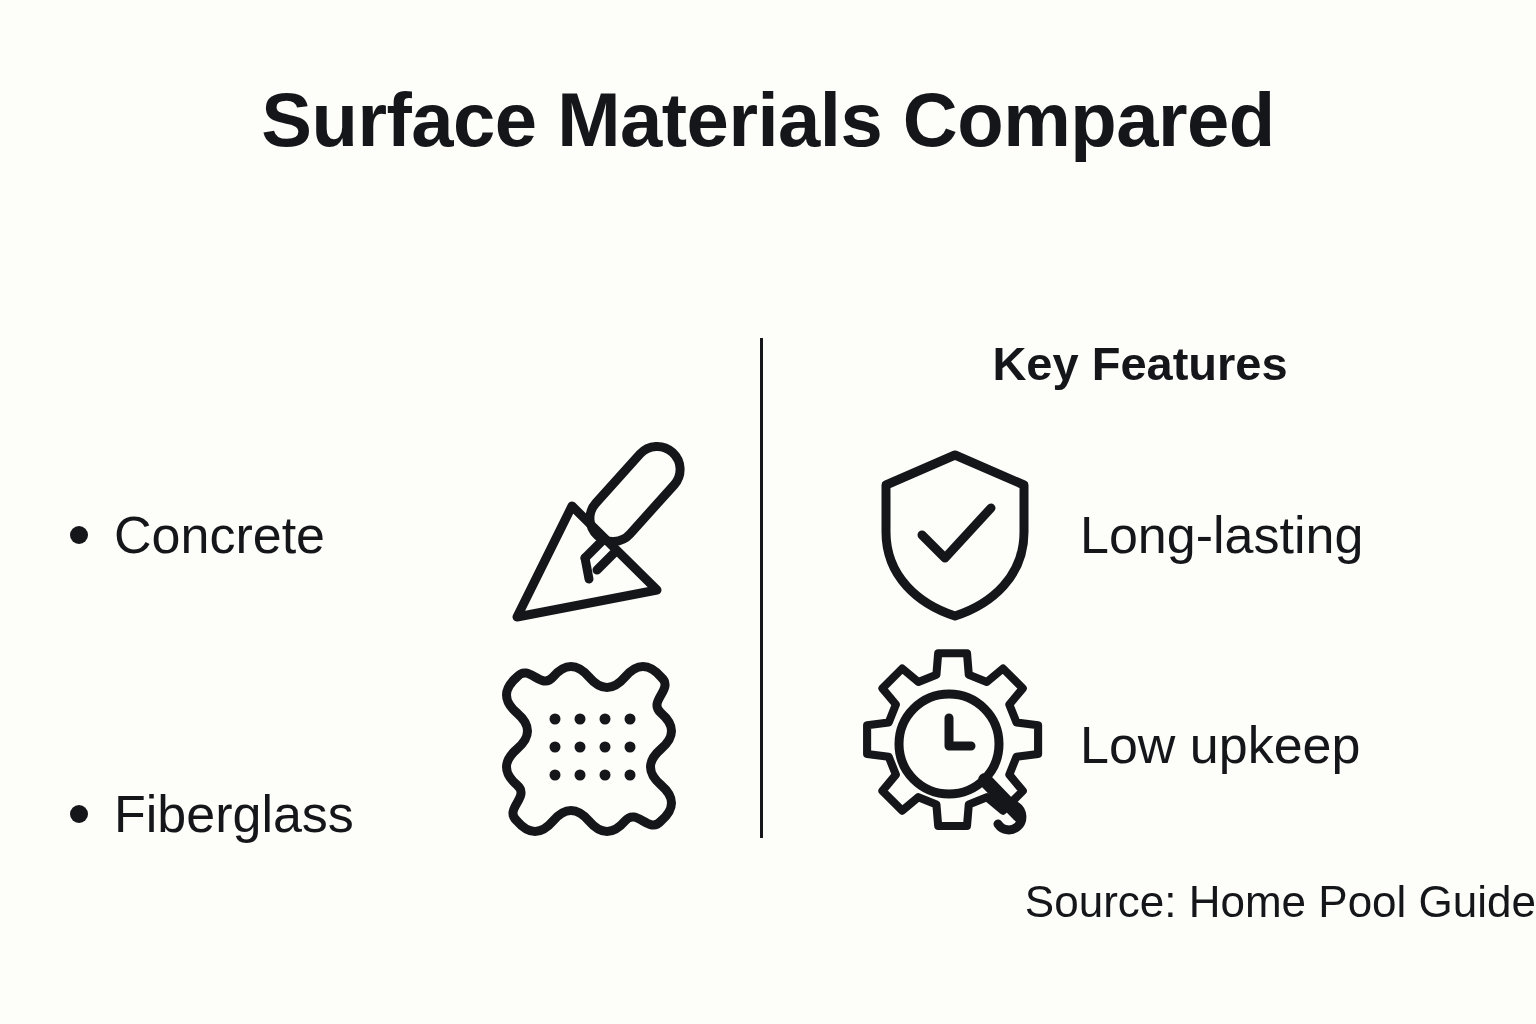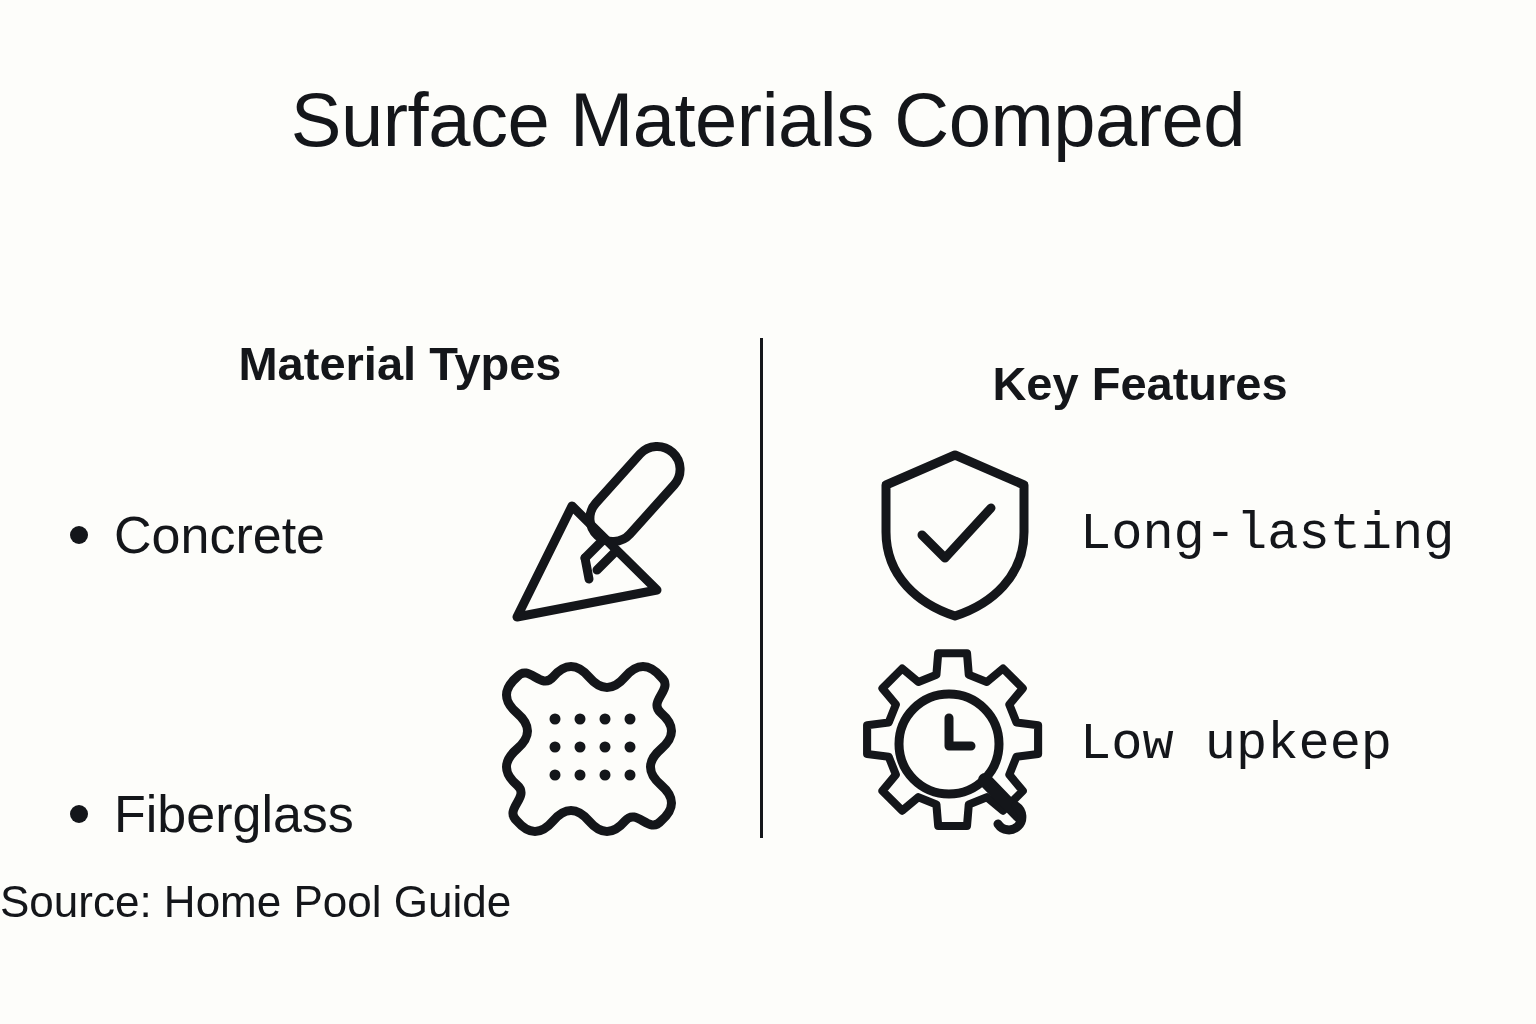--- a/index.html
+++ b/index.html
@@ -22,21 +22,21 @@
   }
 
   
   .title {
     position: absolute;
     top: 82px;
     left: 0;
     width: 1536px;
     text-align: center;
     font-size: 76px;
-    font-weight: 400;
+    font-weight: 700;
     letter-spacing: -0.5px;
     line-height: 1.0;
     color: #14161a;
   }
   .subtitle {
     position: absolute;
     top: 205px;
     left: 0;
     width: 1536px;
     text-align: center;
@@ -50,21 +50,21 @@
   .col-head {
     position: absolute;
     top: 340px;
     font-size: 47px;
     font-weight: 700;
     line-height: 1.0;
     text-align: center;
     color: #14161a;
   }
   .col-head.left  { left: 60px;  width: 680px; }
-  .col-head.right { left: 800px; width: 680px; margin-top: 20px; }
+  .col-head.right { left: 800px; width: 680px; }
 
   .divider {
     position: absolute;
     left: 760px;
     top: 338px;
     width: 3px;
     height: 500px;
     background: #14161a;
   }
 
@@ -112,21 +112,20 @@
 
   
   .feat-row {
     position: absolute;
     left: 870px;
     width: 620px;
     height: 190px;
     display: flex;
     align-items: center;
     gap: 40px;
-    font-family: Liberation Mono, monospace;
   }
   .feat-row.r1 { top: 440px; }
   .feat-row.r2 { top: 650px; align-items: center; }
 
   .feat-icon {
     width: 170px;
     height: 180px;
     flex: none;
     display: flex;
     align-items: center;
@@ -139,37 +138,36 @@
     color: #14161a;
     white-space: nowrap;
   }
 
   
   .source {
     position: absolute;
     top: 880px;
     left: 0;
     width: 1536px;
-    text-align: left;
+    text-align: right;
     font-size: 44px;
     font-weight: 400;
     line-height: 1.0;
     color: #14161a;
   }
 
   svg { display: block; overflow: visible; }
 </style>
 </head>
 <body>
 
 <div class="page">
 
   <div class="title">Surface Materials Compared</div>
 
-  <div class="col-head left">Material Types</div>
   <div class="col-head right">Key Features</div>
 
   <div class="divider"></div>
 
   <div class="mat-row r1">
     <div class="mat-label-wrap">
       <span class="bullet"></span>
       <span class="mat-label">Concrete</span>
     </div>
     <div class="mat-icon">

